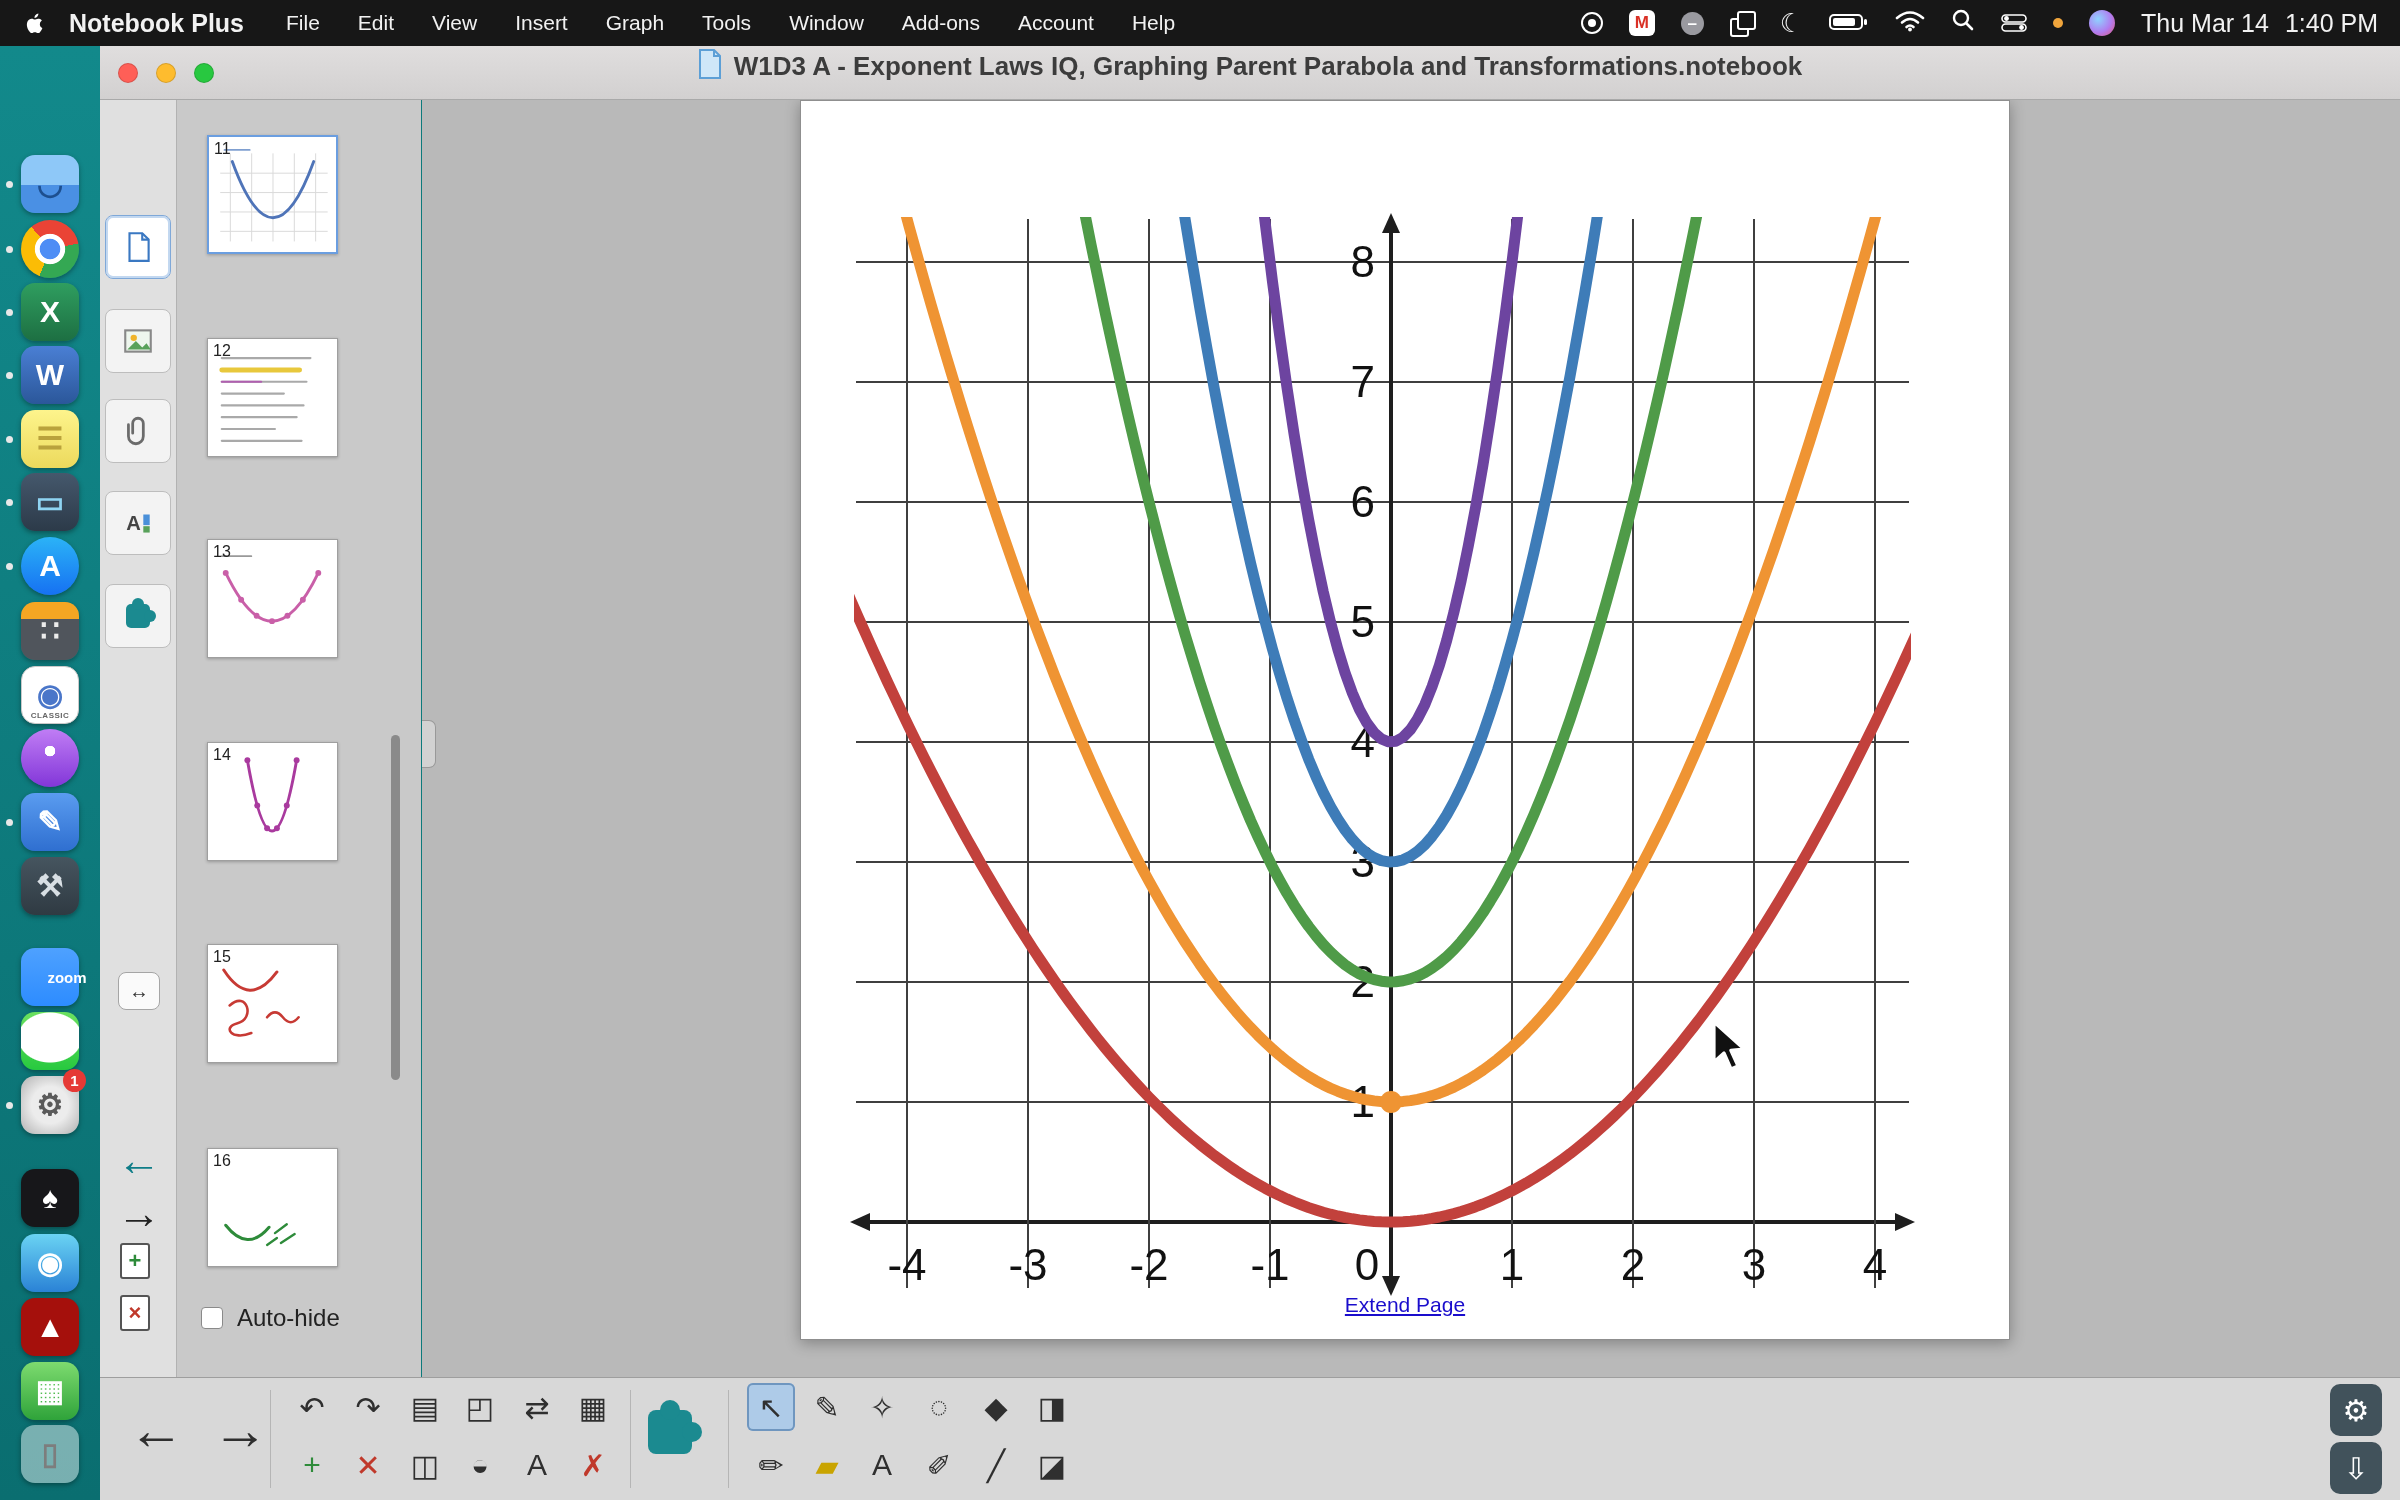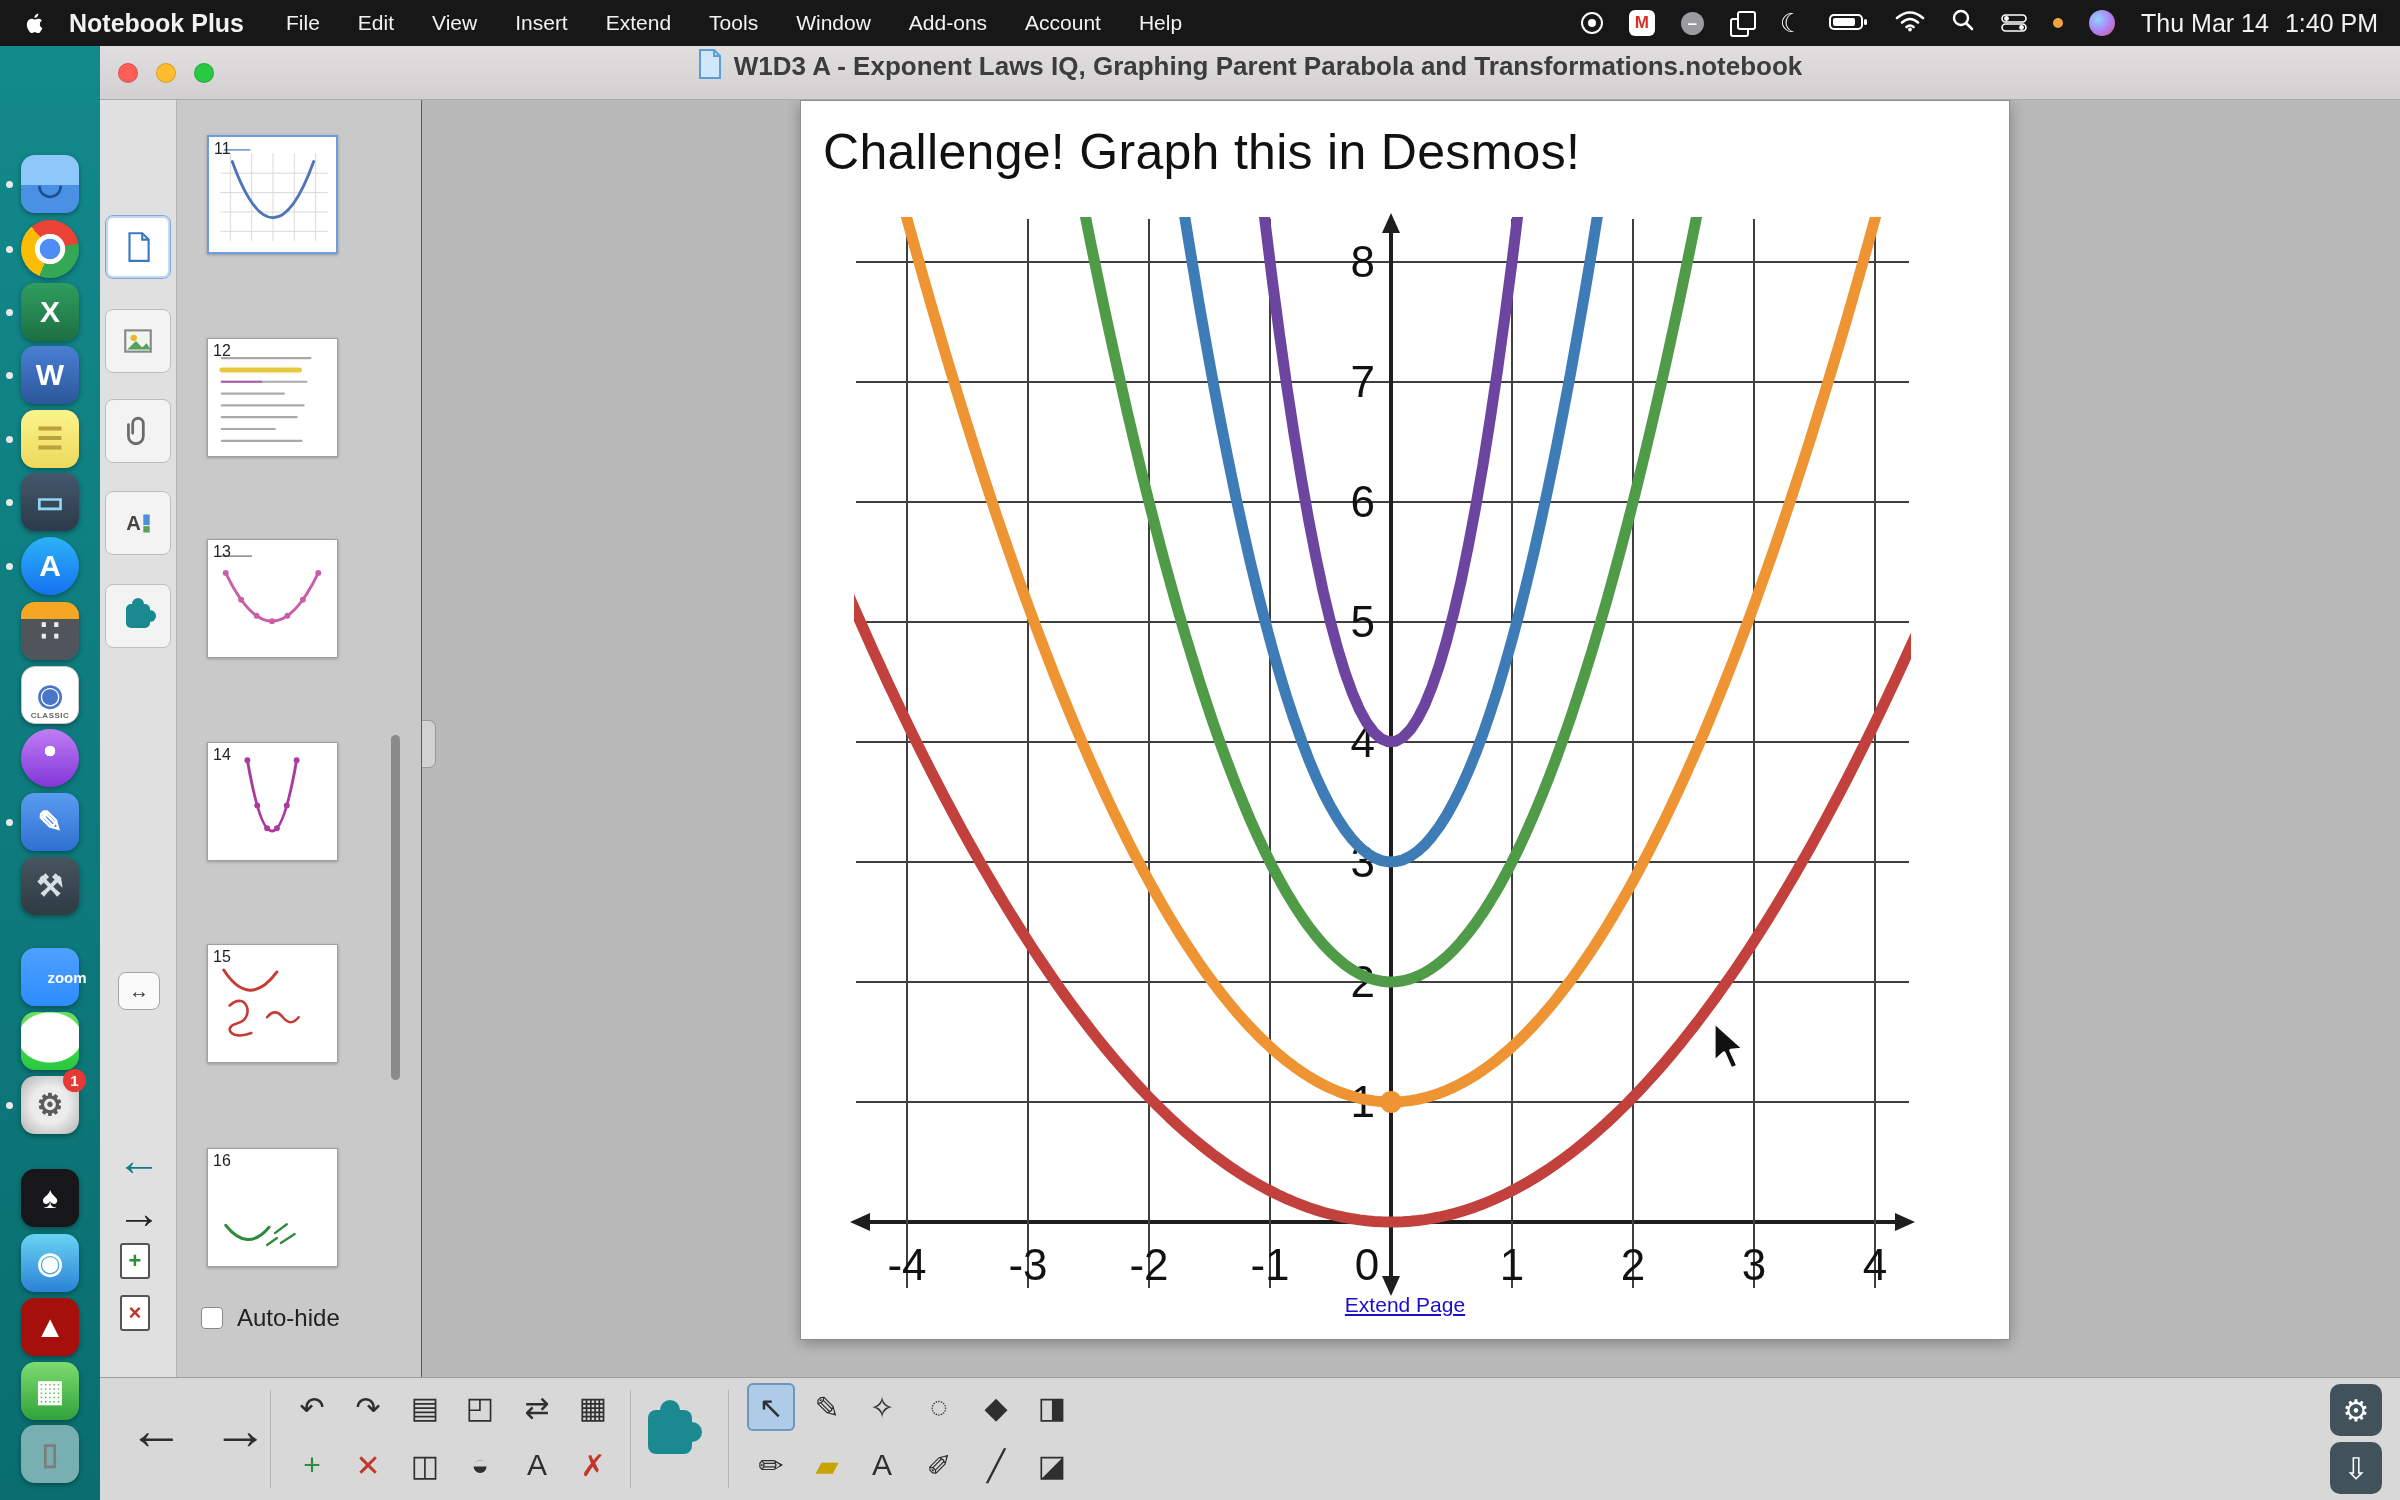--- a/index.html
+++ b/index.html
@@ -100,21 +100,21 @@
       <svg viewBox="0 0 24 28" width="19" height="23">
           <path fill="#ffffff" d="M17.5 14.8c0-3 2.5-4.4 2.6-4.5-1.4-2-3.6-2.3-4.4-2.3-1.9-.2-3.6 1.1-4.6 1.1-1 0-2.4-1.1-4-1-2 0-3.9 1.2-5 3-2.1 3.7-.5 9.1 1.5 12 1 1.5 2.2 3.1 3.8 3 1.5-.1 2.1-1 3.9-1s2.4 1 4 1c1.7 0 2.7-1.5 3.7-3 1.2-1.7 1.6-3.4 1.7-3.5-.1 0-3.2-1.2-3.2-4.8zM14.4 5.2c.8-1 1.4-2.4 1.2-3.8-1.2.1-2.7.8-3.5 1.8-.8.9-1.5 2.3-1.3 3.7 1.4.1 2.8-.7 3.6-1.7z"></path>
         </svg>
     </span>
     <span class="app-name">Notebook Plus</span>
     <nav class="menu-items">
         <span class="menu-item">File</span>
         <span class="menu-item">Edit</span>
         <span class="menu-item">View</span>
         <span class="menu-item">Insert</span>
-        <span class="menu-item">Extend</span>
+        <span class="menu-item">Graph</span>
         <span class="menu-item">Tools</span>
         <span class="menu-item">Window</span>
         <span class="menu-item">Add-ons</span>
         <span class="menu-item">Account</span>
         <span class="menu-item">Help</span>
       </nav>
     <div class="status">
       <span class="icon-record"></span>
       <span class="icon-gmail">M</span>
       <span class="icon-dnd">–</span>
@@ -397,21 +397,20 @@
     <div class="panel-scroll"></div>
     <div class="autohide">
       <span class="checkbox"></span>
       <span class="autohide-label">Auto-hide</span>
     </div>
   </div>
 
   <div class="canvas">
     <div class="panel-handle"></div>
     <div class="page">
-      <div class="page-title">Challenge! Graph this in Desmos!</div>
       <svg id="graph-svg" width="1210" height="1240" viewBox="0 0 1210 1240">
           <defs>
             <clipPath id="pc">
               <rect x="53" y="116" width="1057" height="1073"></rect>
             </clipPath>
           </defs>
           <line x1="55" y1="1121" x2="1108" y2="1121" stroke="#1e1e1e" stroke-width="4"></line>
           <line x1="55" y1="1001" x2="1108" y2="1001" stroke="#3f3f3f" stroke-width="2"></line>
           <line x1="55" y1="881" x2="1108" y2="881" stroke="#3f3f3f" stroke-width="2"></line>
           <line x1="55" y1="761" x2="1108" y2="761" stroke="#3f3f3f" stroke-width="2"></line>

